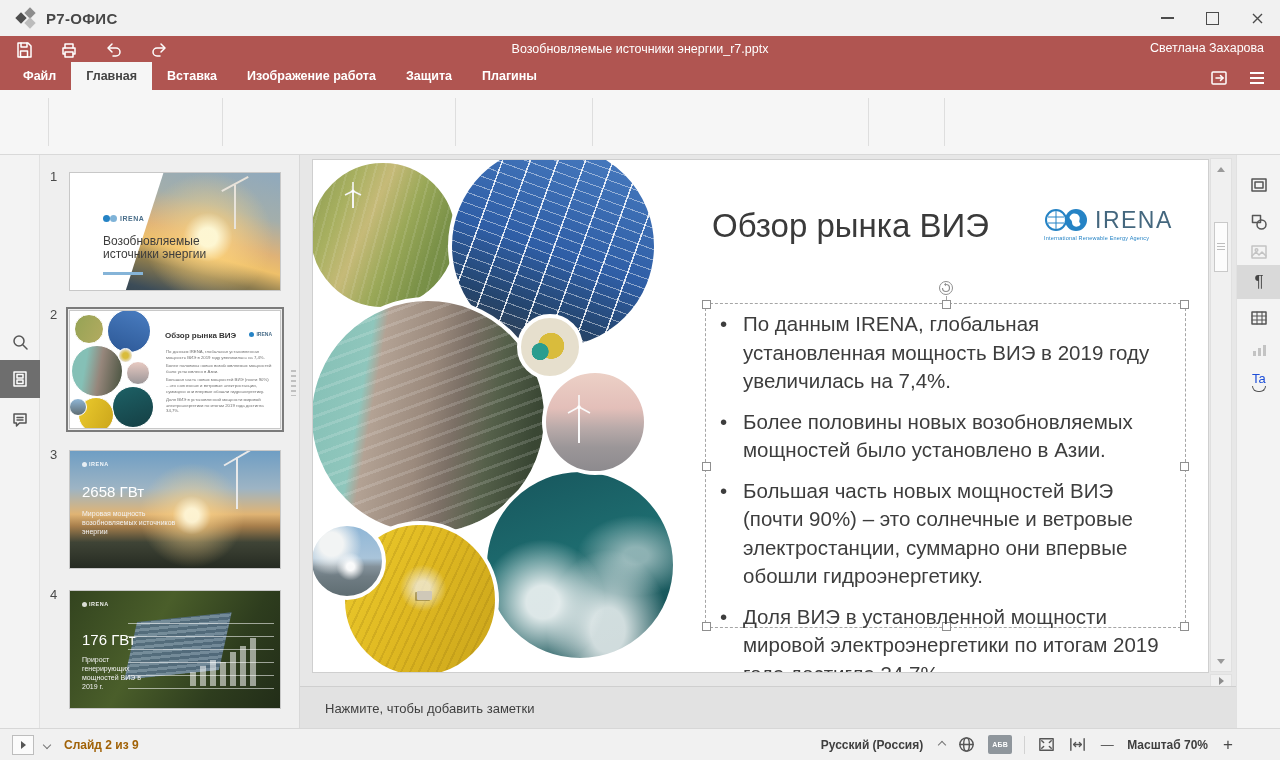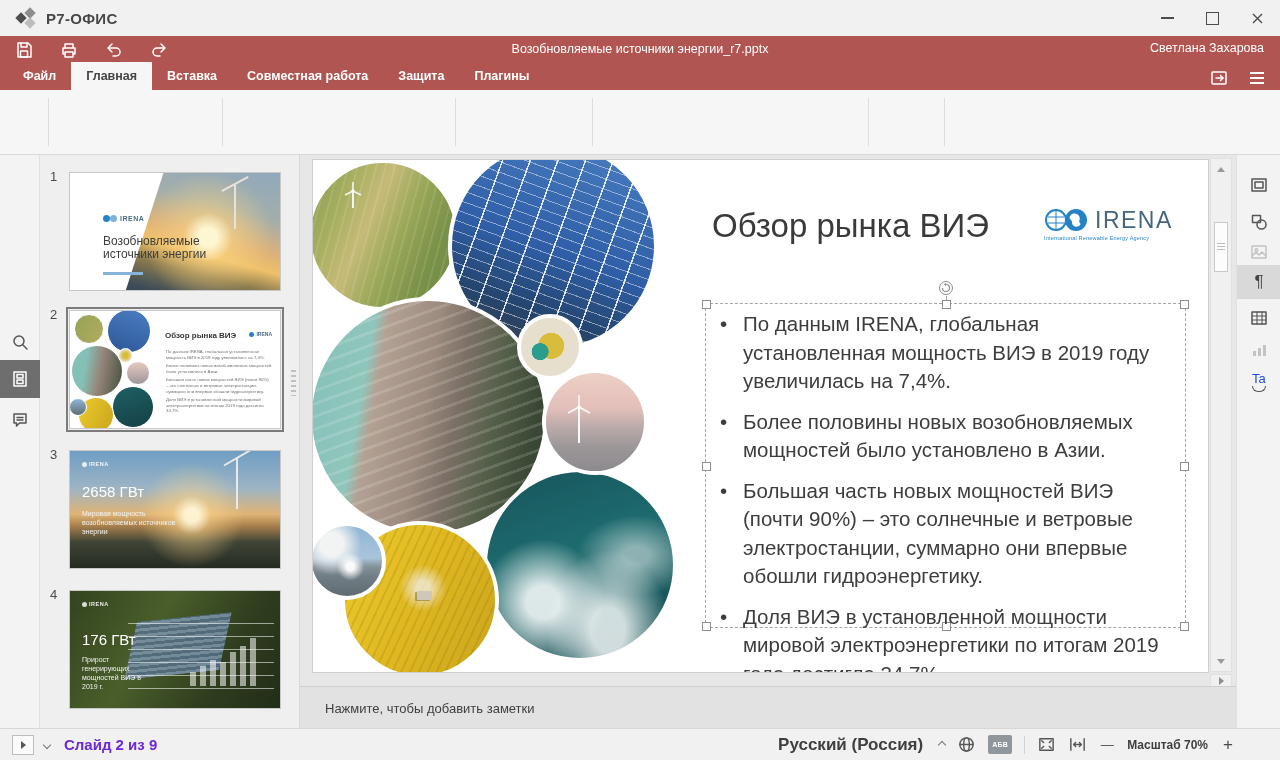--- a/index.html
+++ b/index.html
@@ -165,23 +165,23 @@
   .ta-arc{display:block;width:12px;height:5px;border:1.5px solid #565656;border-top:none;border-radius:0 0 8px 8px;margin:0 auto;}
 
   
   .notes{position:absolute;left:300px;top:686px;width:936px;height:42px;background:#e2e2e2;border-top:1px solid #cfcfcf;box-sizing:border-box;}
   .notes-text{position:absolute;left:25px;top:14px;font-size:13px;color:#3f3f3f;}
 
   
   .status{position:absolute;left:0;top:728px;width:1280px;height:32px;background:#f1f1f1;border-top:1px solid #d7d7d7;box-sizing:border-box;}
   .st-left{position:absolute;left:12px;top:0;height:31px;display:flex;align-items:center;gap:6px;}
   .st-playbox{width:20px;height:18px;border:1px solid #bdbdbd;background:#fbfbfb;display:flex;align-items:center;justify-content:center;}
-  .st-counter{font-size:15px;font-weight:700;color:#6d28d9;margin-left:8px;text-align:center;}
+  .st-counter{font-size:12px;font-weight:700;color:#a16207;margin-left:8px;text-align:center;}
   .st-right{position:absolute;right:44px;top:0;height:31px;display:flex;align-items:center;gap:12px;}
-  .st-lang{font-size:17px;font-weight:700;color:#3f3f3f;}
+  .st-lang{font-size:12px;font-weight:700;color:#3f3f3f;}
   .abv{width:24px;height:19px;background:#8f969c;border-radius:2px;color:#fff;font-size:7px;font-weight:700;display:flex;align-items:center;justify-content:center;letter-spacing:.3px;}
   .st-sep{width:1px;height:18px;background:#d2d2d2;}
   .st-zoom{font-size:12px;font-weight:700;color:#3f3f3f;}
   .pm{font-size:17px;color:#4a4a4a;width:16px;text-align:center;line-height:16px;}
 </style>
 </head>
 <body>
 
 <div class="app">
 
@@ -237,21 +237,21 @@
             <path d="M12 4l4 4-4 4"></path>
           </svg>
         </div>
     </div>
     <div class="hdr-title">Возобновляемые источники энергии_r7.pptx</div>
     <div class="hdr-user">Светлана Захарова</div>
     <div class="menu">
       <div class="mi">Файл</div>
       <div class="mi active">Главная</div>
       <div class="mi">Вставка</div>
-      <div class="mi">Совместная работа</div>
+      <div class="mi">Изображение работа</div>
       <div class="mi">Защита</div>
       <div class="mi">Плагины</div>
     </div>
     <div class="hdr-right">
       <div>
           <svg class="icw" width="22" height="22" viewBox="0 0 22 22">
             <rect x="4" y="5" width="14" height="12" rx="1"></rect>
             <path d="M8 11h7"></path>
             <path d="M12.5 8.5L15 11l-2.5 2.5"></path>
           </svg>

